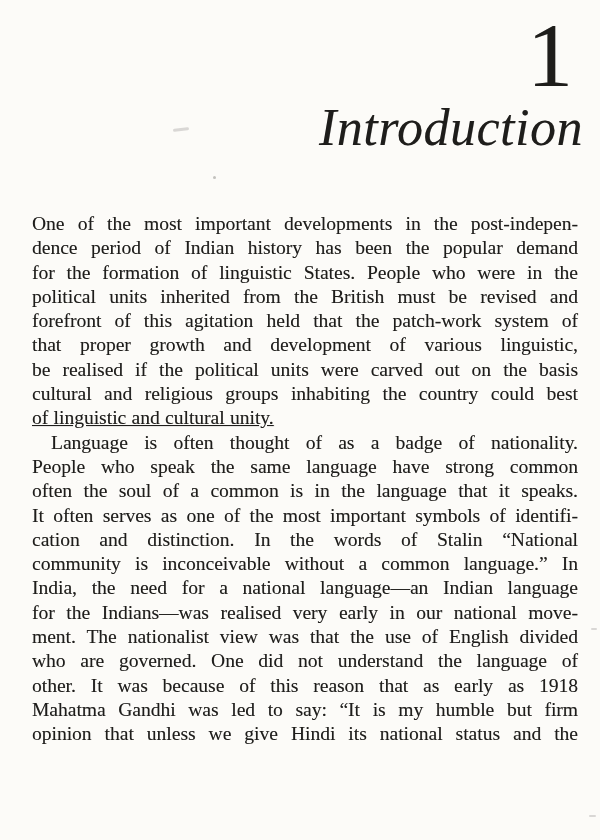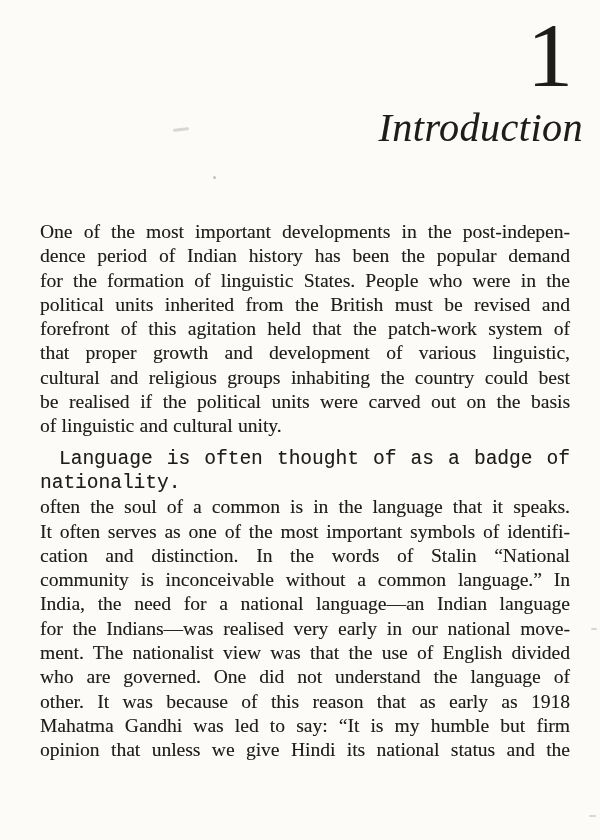--- a/index.html
+++ b/index.html
@@ -21,45 +21,45 @@
     top: 9px; right: 27px;
     font-size: 92px;
     line-height: 92px;
     font-weight: 400;
     letter-spacing: 0;
     text-shadow: 0.3px 0.3px 0.4px rgba(20,20,18,0.4);
   }
   .chapter-title {
     position: absolute;
     top: 106px; right: 17px;
-    font-size: 40px;
+    font-size: 52px;
     line-height: 44px;
     font-style: italic;
     font-weight: 400;
     letter-spacing: 0.5px;
     text-shadow: 0.25px 0.25px 0.35px rgba(20,20,18,0.35);
   }
   .body-text {
     position: absolute;
     top: 212px; left: 32px;
     width: 546px;
     font-size: 19.5px;
     line-height: 24.3px;
     word-spacing: 0.5px;
     text-shadow: 0.25px 0.25px 0.3px rgba(20,20,18,0.38);
   }
-  .para { margin: 8px; padding: 0; }
+  .para { margin: 0; padding: 0; }
   .line {
     text-align: justify;
     text-align-last: justify;
     white-space: normal;
     overflow: visible;
   }
-  .line.left { text-align-last: left; }
-  .line.indent { text-indent: 19px; font-family: Liberation Mono, monospace; }
+  .line.left { text-align-last: left; text-decoration: underline; }
+  .line.indent { text-indent: 19px; }
   .speck {
     position: absolute;
     background: rgba(60,58,54,0.18);
     border-radius: 2px;
   }
   .speck-1 { left: 173px; top: 128px; width: 16px; height: 3px; transform: rotate(-7deg); }
   .speck-2 { left: 213px; top: 176px; width: 3px; height: 3px; border-radius: 50%; background: rgba(60,58,54,0.30); }
   .speck-3 { left: 591px; top: 628px; width: 6px; height: 2px; }
   .speck-4 { left: 589px; top: 815px; width: 7px; height: 2px; }
 </style>
@@ -74,27 +74,28 @@
 
   <div class="body-text">
 
     <div class="para">
       <div class="line">One of the most important developments in the post-indepen-</div>
       <div class="line">dence period of Indian history has been the popular demand</div>
       <div class="line">for the formation of linguistic States. People who were in the</div>
       <div class="line">political units inherited from the British must be revised and</div>
       <div class="line">forefront of this agitation held that the patch-work system of</div>
       <div class="line">that proper growth and development of various linguistic,</div>
+      <div class="line">be realised if the political units were carved out on the basis</div>
       <div class="line">cultural and religious groups inhabiting the country could best</div>
-      <div class="line">be realised if the political units were carved out on the basis</div>
       <div class="line left">of linguistic and cultural unity.</div>
     </div>
 
     <div class="para">
       <div class="line indent">Language is often thought of as a badge of nationality.</div>
+      <div class="line">People who speak the same language have strong common</div>
       <div class="line">often the soul of a common is in the language that it speaks.</div>
       <div class="line">It often serves as one of the most important symbols of identifi-</div>
       <div class="line">cation and distinction. In the words of Stalin “National</div>
       <div class="line">community is inconceivable without a common language.” In</div>
       <div class="line">India, the need for a national language—an Indian language</div>
       <div class="line">for the Indians—was realised very early in our national move-</div>
       <div class="line">ment. The nationalist view was that the use of English divided</div>
       <div class="line">who are governed. One did not understand the language of</div>
       <div class="line">other. It was because of this reason that as early as 1918</div>
       <div class="line">Mahatma Gandhi was led to say: “It is my humble but firm</div>

